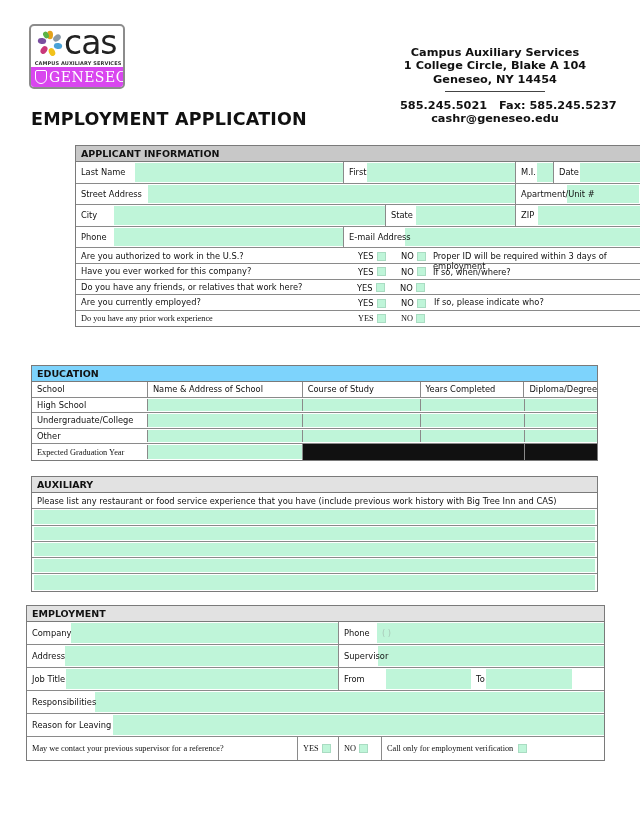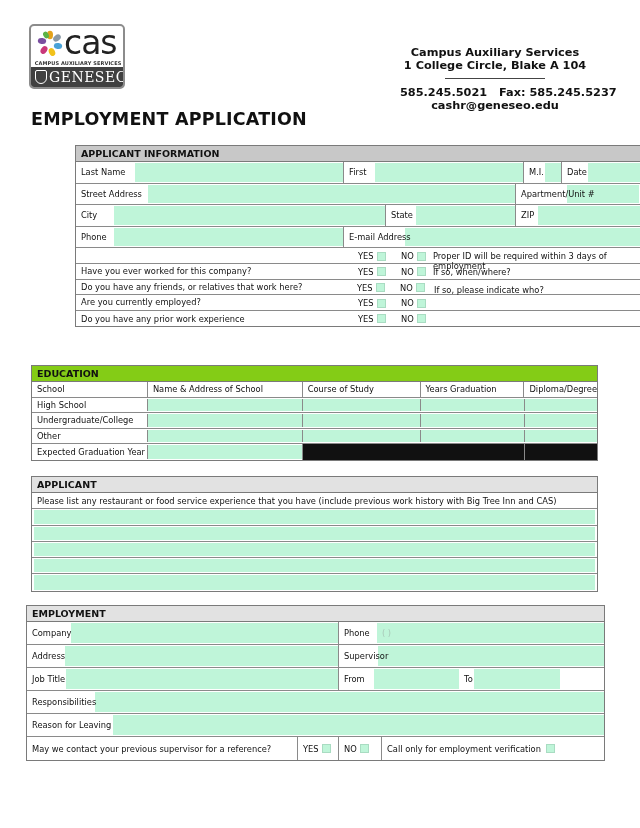--- a/index.html
+++ b/index.html
@@ -3,34 +3,34 @@
 <meta charset="utf-8">
 <style>
   * { box-sizing: border-box; margin: 0; padding: 0; }
   html, body { width: 640px; height: 828px; background: #ffffff; }
   body { position: relative; font-family: "DejaVu Sans", sans-serif; color: #111; overflow: hidden; }
 
   .logo { position: absolute; left: 29px; top: 24px; width: 96px; height: 65px; border: 2px solid #8c8c8c; border-radius: 5px; background: #fff; overflow: hidden; }
   .logo .flower { position: absolute; left: 6px; top: 4px; width: 26px; height: 26px; }
   .logo .cas { position: absolute; left: 33px; top: -3px; font-size: 33px; font-weight: normal; letter-spacing: -1px; color: #222; font-family: "DejaVu Sans", sans-serif; }
   .logo .sub { position: absolute; left: 3px; top: 34px; width: 88px; text-align: center; font-size: 5px; font-weight: bold; color: #333; letter-spacing: 0.1px; }
-  .logo .band { position: absolute; left: 0; bottom: 0; width: 100%; height: 20px; background: #404040; color: #fff; font-family: "DejaVu Serif", serif; font-size: 14px; line-height: 20px; padding-left: 18px; letter-spacing: 0.5px; }
+  .logo .band { position: absolute; left: 0; bottom: 0; width: 100%; height: 20px; background: #d946ef; color: #fff; font-family: "DejaVu Serif", serif; font-size: 14px; line-height: 20px; padding-left: 18px; letter-spacing: 0.5px; }
   .logo .crest { position: absolute; left: 4px; bottom: 3px; width: 12px; height: 14px; border: 1px solid #fff; border-radius: 2px 2px 6px 6px; }
 
   .contact { position: absolute; left: 400px; top: 46px; width: 190px; text-align: center; font-size: 11.3px; font-weight: bold; line-height: 13.3px; }
   .contact .rule { width: 100px; height: 1px; background: #444; margin: 5px auto 7px auto; }
   .contact .phones { white-space: nowrap; }
 
   .title { position: absolute; left: 31px; top: 109px; font-size: 17.5px; font-weight: bold; letter-spacing: 0.2px; }
 
   .section { position: absolute; left: 31px; width: 567px; border: 1px solid #7a7a7a; background: #fff; }
   .sec-head { height: 16px; background: #c8c8c8; border-bottom: 1px solid #7a7a7a; font-size: 9.5px; font-weight: bold; padding-left: 5px; line-height: 16px; }
   .sec-head.light { background: #e2e2e2; }
   .row { position: relative; display: flex; border-bottom: 1px solid #8a8a8a; font-size: 8.3px; }
-  .row:last-child { border-bottom: none; }
+  .row:last-child { border-bottom: none; font-family: Liberation Serif, serif; }
   .cell { position: relative; display: flex; align-items: center; padding-left: 5px; white-space: nowrap; }
   .cell.sep { border-left: 1px solid #8a8a8a; }
   .fill { background: #bff5d9; align-self: stretch; margin: 1px 0; }
   .box { display: inline-block; width: 9px; height: 9px; background: #bff5d9; border: 1px solid #a9dcc2; margin-left: 3px; vertical-align: middle; }
   .yn { position: absolute; font-size: 8.3px; display: flex; align-items: center; }
   .black { background: #111; align-self: stretch; }
 
   
   #applicant { top: 145px; margin-left: 44px; }
   #applicant .row.r1, #applicant .row.r2, #applicant .row.r3, #applicant .row.r4, #applicant .row.r5 { height: 21.6px; }
@@ -68,36 +68,37 @@
   <div class="sub">CAMPUS AUXILIARY SERVICES</div>
   <div class="band">
     <span class="crest"></span>
     <span>GENESEO</span>
   </div>
 </div>
 
 <div class="contact">
   <div>Campus Auxiliary Services</div>
   <div>1 College Circle, Blake A 104</div>
+  <div>Geneseo, NY  14454</div>
   <div class="rule"></div>
   <div class="phones">
     <span>585.245.5021</span>&nbsp;&nbsp;&nbsp;<span>Fax: 585.245.5237</span>
   </div>
   <div>cashr@geneseo.edu</div>
 </div>
 
 <div class="title">EMPLOYMENT APPLICATION</div>
 
 <div class="section" id="applicant">
   <div class="sec-head">APPLICANT INFORMATION</div>
 
   <div class="row r1">
     <div class="cell" style="width:59px">Last Name</div>
     <div class="fill" style="width:208px"></div>
-    <div class="cell sep" style="width:32px">First</div>
+    <div class="cell sep" style="width:24px">First</div>
     <div class="fill" style="width:148px"></div>
     <div class="cell sep" style="width:22px">M.I.</div>
     <div class="fill" style="width:16px"></div>
     <div class="cell sep" style="width:27px">Date</div>
     <div class="fill" style="flex:1"></div>
   </div>
 
   <div class="row r2">
     <div class="cell" style="width:72px">Street Address</div>
     <div class="fill" style="width:367px"></div>
@@ -116,20 +117,21 @@
 
   <div class="row r4">
     <div class="cell" style="width:38px">Phone</div>
     <div class="fill" style="width:229px"></div>
     <div class="cell sep" style="width:62px">E-mail Address</div>
     <div class="fill" style="flex:1"></div>
   </div>
 
 
   <div class="row q">
+    <div class="cell" style="width:280px">Are you authorized to work in the U.S.?</div>
     <div class="yn" style="left:282px; top:3px">
         <span>YES</span>
         <span class="box"></span>
       </div>
     <div class="yn" style="left:325px; top:3px">
         <span>NO</span>
         <span class="box"></span>
       </div>
     <div class="yn" style="left:357px; top:3px">Proper ID will be required within 3 days of employment</div>
   </div>
@@ -148,21 +150,21 @@
   <div class="row q">
     <div class="cell" style="width:280px">Do you have any friends, or relatives that work here?</div>
     <div class="yn" style="left:281px; top:3px">
         <span>YES</span>
         <span class="box"></span>
       </div>
     <div class="yn" style="left:324px; top:3px">
         <span>NO</span>
         <span class="box"></span>
       </div>
-    <div class="yn" style="left:358px; top:5px">If so, please indicate who?</div>
+    <div class="yn" style="left:358px; top:17px">If so, please indicate who?</div>
   </div>
   <div class="row q">
     <div class="cell" style="width:280px">Are you currently employed?</div>
     <div class="yn" style="left:282px; top:3px">
         <span>YES</span>
         <span class="box"></span>
       </div>
     <div class="yn" style="left:325px; top:3px">
         <span>NO</span>
         <span class="box"></span>
@@ -175,26 +177,26 @@
         <span class="box"></span>
       </div>
     <div class="yn" style="left:325px; top:3px">
         <span>NO</span>
         <span class="box"></span>
       </div>
   </div>
 </div>
 
 <div class="section" id="education">
-  <div class="sec-head light" style="background:#84cc16">EDUCATION</div>
+  <div class="sec-head light" style="background:#7dd3fc">EDUCATION</div>
   <div class="row">
     <div class="cell ec1">School</div>
     <div class="cell sep ec2">Name &amp; Address of School</div>
     <div class="cell sep ec3">Course of Study</div>
-    <div class="cell sep ec4">Years Graduation</div>
+    <div class="cell sep ec4">Years Completed</div>
     <div class="cell sep ec5">Diploma/Degree</div>
   </div>
   <div class="row">
     <div class="cell ec1">High School</div>
     <div class="cell sep ec2 fill"></div>
     <div class="cell sep ec3 fill"></div>
     <div class="cell sep ec4 fill"></div>
     <div class="cell sep ec5 fill"></div>
   </div>
   <div class="row">
@@ -214,21 +216,21 @@
   <div class="row">
     <div class="cell ec1">Expected Graduation Year</div>
     <div class="cell sep ec2 fill"></div>
     <div class="cell sep ec3 black"></div>
     <div class="cell ec4 black"></div>
     <div class="cell sep ec5 black"></div>
   </div>
 </div>
 
 <div class="section" id="experience">
-  <div class="sec-head light">APPLICANT</div>
+  <div class="sec-head light">AUXILIARY</div>
   <div class="row">
     <div class="cell">Please list any restaurant or food service experience that you have (include previous work history with Big Tree Inn and CAS)</div>
   </div>
   <div class="row g">
       <div class="fill"></div>
     </div>
   <div class="row g">
       <div class="fill"></div>
     </div>
   <div class="row g">
@@ -255,21 +257,21 @@
   <div class="row">
     <div class="cell" style="width:38px">Address</div>
     <div class="fill" style="width:273px"></div>
     <div class="cell sep" style="width:40px">Supervisor</div>
     <div class="fill" style="flex:1"></div>
   </div>
 
   <div class="row">
     <div class="cell" style="width:39px">Job Title</div>
     <div class="fill" style="width:272px"></div>
-    <div class="cell sep" style="width:36px">From</div>
+    <div class="cell sep" style="width:48px">From</div>
     <div class="fill" style="width:85px"></div>
     <div class="cell" style="width:15px">To</div>
     <div class="fill" style="width:86px"></div>
     <div style="flex:1"></div>
   </div>
 
   <div class="row">
     <div class="cell" style="width:68px">Responsibilities</div>
     <div class="fill" style="flex:1"></div>
   </div>

